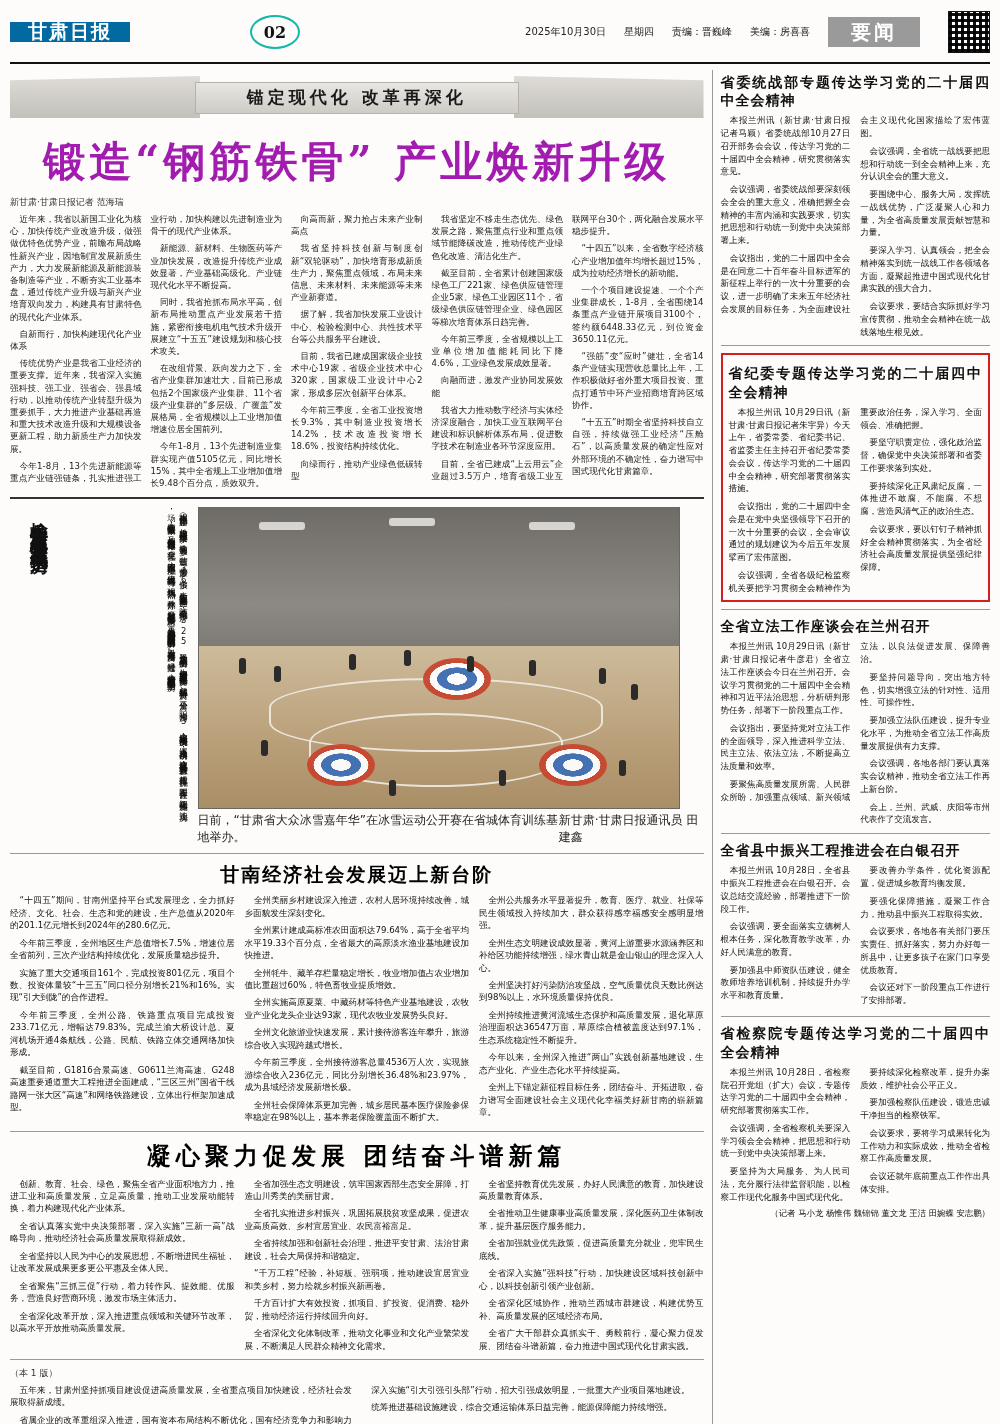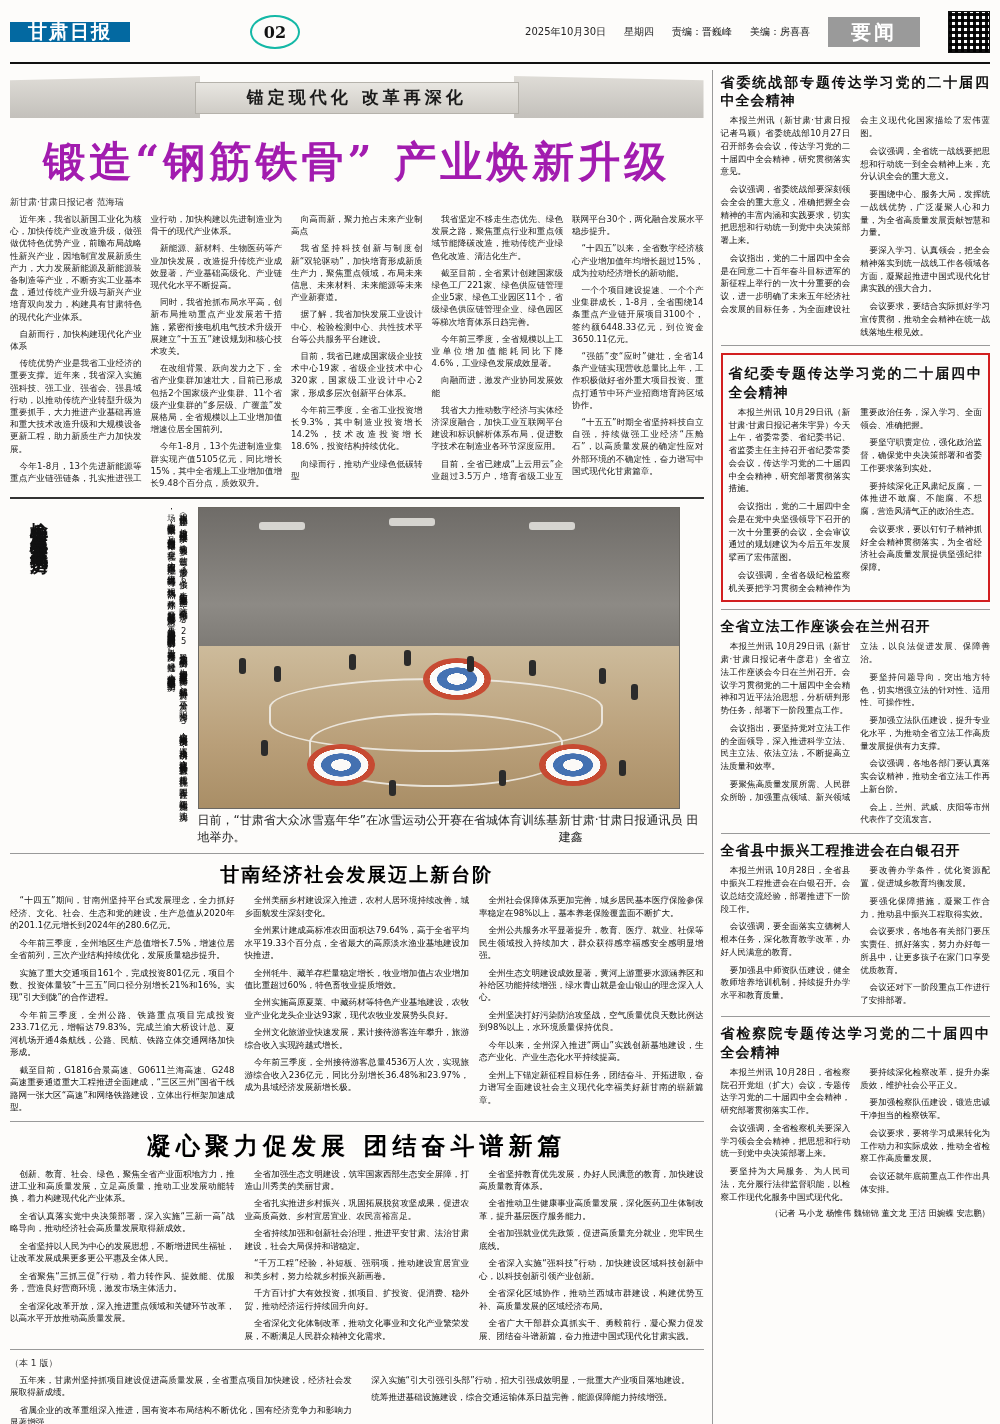--- a/index.html
+++ b/index.html
@@ -230,20 +230,21 @@
           <p>全州美丽乡村建设深入推进，农村人居环境持续改善，城乡面貌发生深刻变化。</p>
           <p>全州累计建成高标准农田面积达79.64%，高于全省平均水平19.33个百分点，全省最大的高原淡水渔业基地建设加快推进。</p>
           <p>全州牦牛、藏羊存栏量稳定增长，牧业增加值占农业增加值比重超过60%，特色畜牧业提质增效。</p>
           <p>全州实施高原夏菜、中藏药材等特色产业基地建设，农牧业产业化龙头企业达93家，现代农牧业发展势头良好。</p>
           <p>全州文化旅游业快速发展，累计接待游客连年攀升，旅游综合收入实现跨越式增长。</p>
           <p>今年前三季度，全州接待游客总量4536万人次，实现旅游综合收入236亿元，同比分别增长36.48%和23.97%，成为县域经济发展新增长极。</p>
           <p>全州社会保障体系更加完善，城乡居民基本医疗保险参保率稳定在98%以上，基本养老保险覆盖面不断扩大。</p>
           <p>全州公共服务水平显著提升，教育、医疗、就业、社保等民生领域投入持续加大，群众获得感幸福感安全感明显增强。</p>
           <p>全州生态文明建设成效显著，黄河上游重要水源涵养区和补给区功能持续增强，绿水青山就是金山银山的理念深入人心。</p>
           <p>全州坚决打好污染防治攻坚战，空气质量优良天数比例达到98%以上，水环境质量保持优良。</p>
+          <p>全州持续推进黄河流域生态保护和高质量发展，退化草原治理面积达36547万亩，草原综合植被盖度达到97.1%，生态系统稳定性不断提升。</p>
           <p>今年以来，全州深入推进“两山”实践创新基地建设，生态产业化、产业生态化水平持续提高。</p>
           <p>全州上下锚定新征程目标任务，团结奋斗、开拓进取，奋力谱写全面建设社会主义现代化幸福美好新甘南的崭新篇章。</p>
         </div>
 
       <div class="rule"></div>
 
       <div class="sec-title t22">凝心聚力促发展 团结奋斗谱新篇</div>
       <div class="cols3" id="unity-body">
           <p>创新、教育、社会、绿色，聚焦全省产业面积地方力，推进工业和高质量发展，立足高质量，推动工业发展动能转换，着力构建现代化产业体系。</p>
           <p>全省认真落实党中央决策部署，深入实施“三新一高”战略导向，推动经济社会高质量发展取得新成效。</p>

